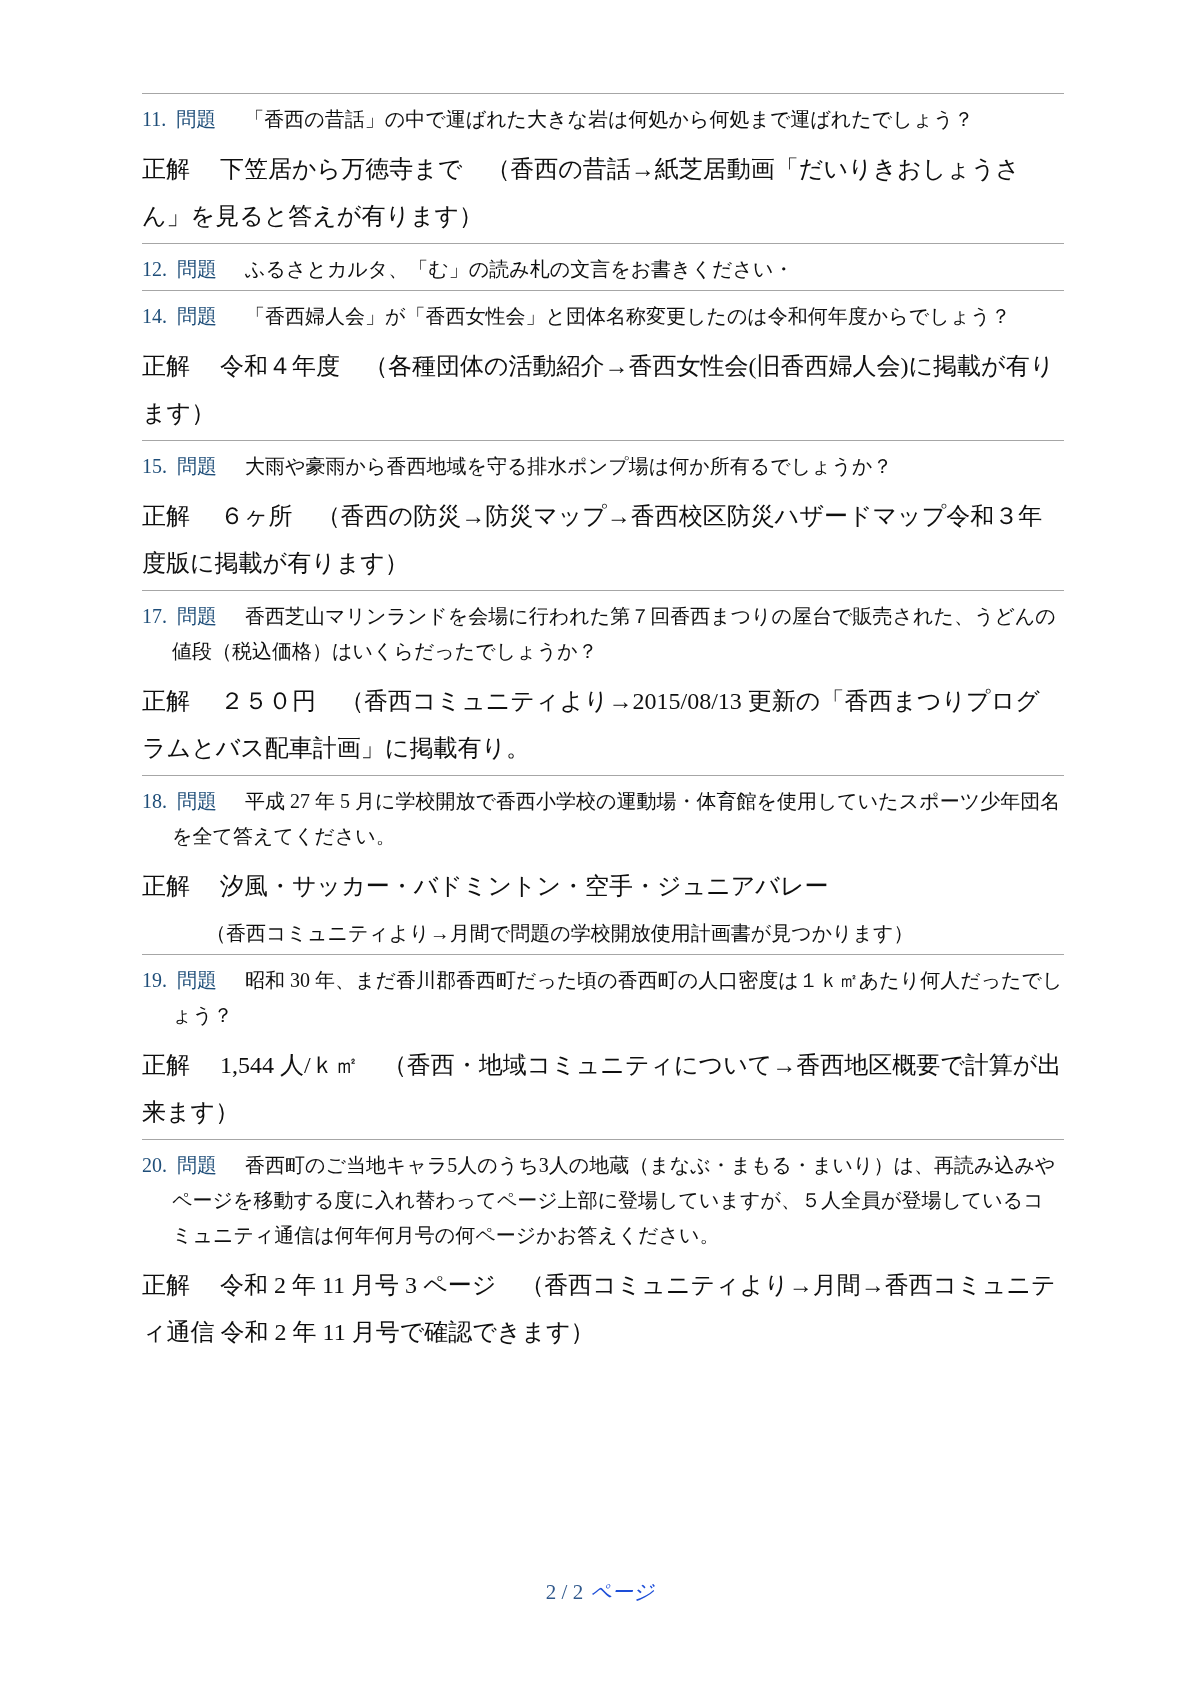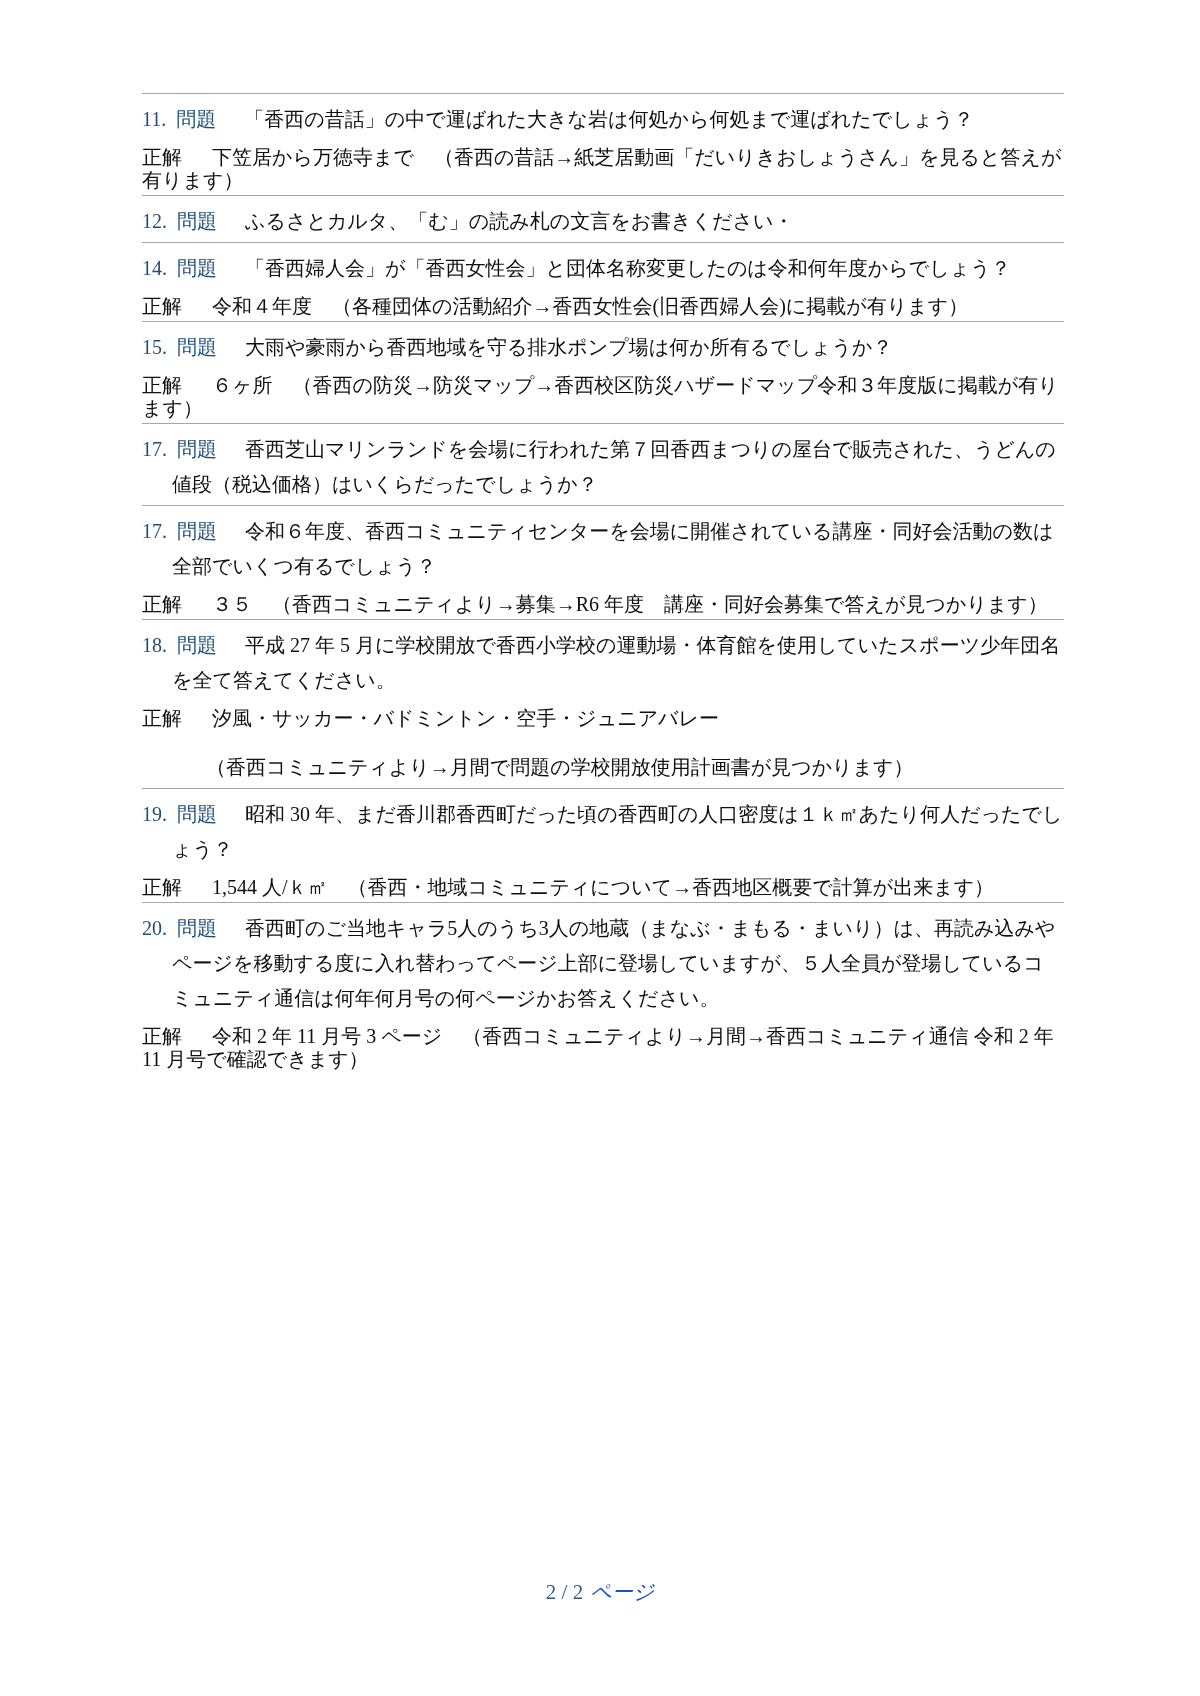--- a/index.html
+++ b/index.html
@@ -37,29 +37,29 @@
     text-indent:-30px;
   }
   .q .num,
   .q .label{
     color:var(--accent);
   }
   .q .label{margin-left:10px;}
   .q .qtext{margin-left:28px;}
   .a{
     margin:9px 0 0 0;
-    font-size:20px;
-    line-height:23px;
+    font-size:24px;
+    line-height:47px;
   }
   .a .atext{margin-left:30px;}
   .note{
     font-size:20px;
     line-height:35px;
     padding-left:64px;
-    margin-top:20px;
+    margin-top:6px;
   }
   .note:empty{display:none;}
   .footer{
     position:absolute;
     top:1578px;
     left:0;
     width:100%;
     text-align:center;
     font-family:"Liberation Serif","DejaVu Serif",serif;
     font-size:21px;
@@ -111,32 +111,26 @@
     <p class="a">
       <span class="alabel">正解</span><span class="atext">６ヶ所　（香西の防災→防災マップ→香西校区防災ハザードマップ令和３年度版に掲載が有ります）</span>
     </p>
 
   </div>
 
   <div class="item">
     <p class="q">
       <span class="num">17.</span><span class="label">問題</span><span class="qtext">香西芝山マリンランドを会場に行われた第７回香西まつりの屋台で販売された、うどんの値段（税込価格）はいくらだったでしょうか？</span>
     </p>
+    <p class="a">
+      <span class="alabel">正解</span><span class="atext">２５０円　（香西コミュニティより→2015/08/13 更新の「香西まつりプログラムとバス配車計画」に掲載有り。</span>
+    </p>
 
   </div>
 
-  <div class="item">
-    <p class="q">
-      <span class="num">17.</span><span class="label">問題</span><span class="qtext">令和６年度、香西コミュニティセンターを会場に開催されている講座・同好会活動の数は全部でいくつ有るでしょう？</span>
-    </p>
-    <p class="a">
-      <span class="alabel">正解</span><span class="atext">３５　（香西コミュニティより→募集→R6 年度　講座・同好会募集で答えが見つかります）</span>
-    </p>
-
-  </div>
 
   <div class="item">
     <p class="q">
       <span class="num">18.</span><span class="label">問題</span><span class="qtext">平成 27 年 5 月に学校開放で香西小学校の運動場・体育館を使用していたスポーツ少年団名を全て答えてください。</span>
     </p>
     <p class="a">
       <span class="alabel">正解</span><span class="atext">汐風・サッカー・バドミントン・空手・ジュニアバレー</span>
     </p>
     <div class="note">（香西コミュニティより→月間で問題の学校開放使用計画書が見つかります）</div>
   </div>

